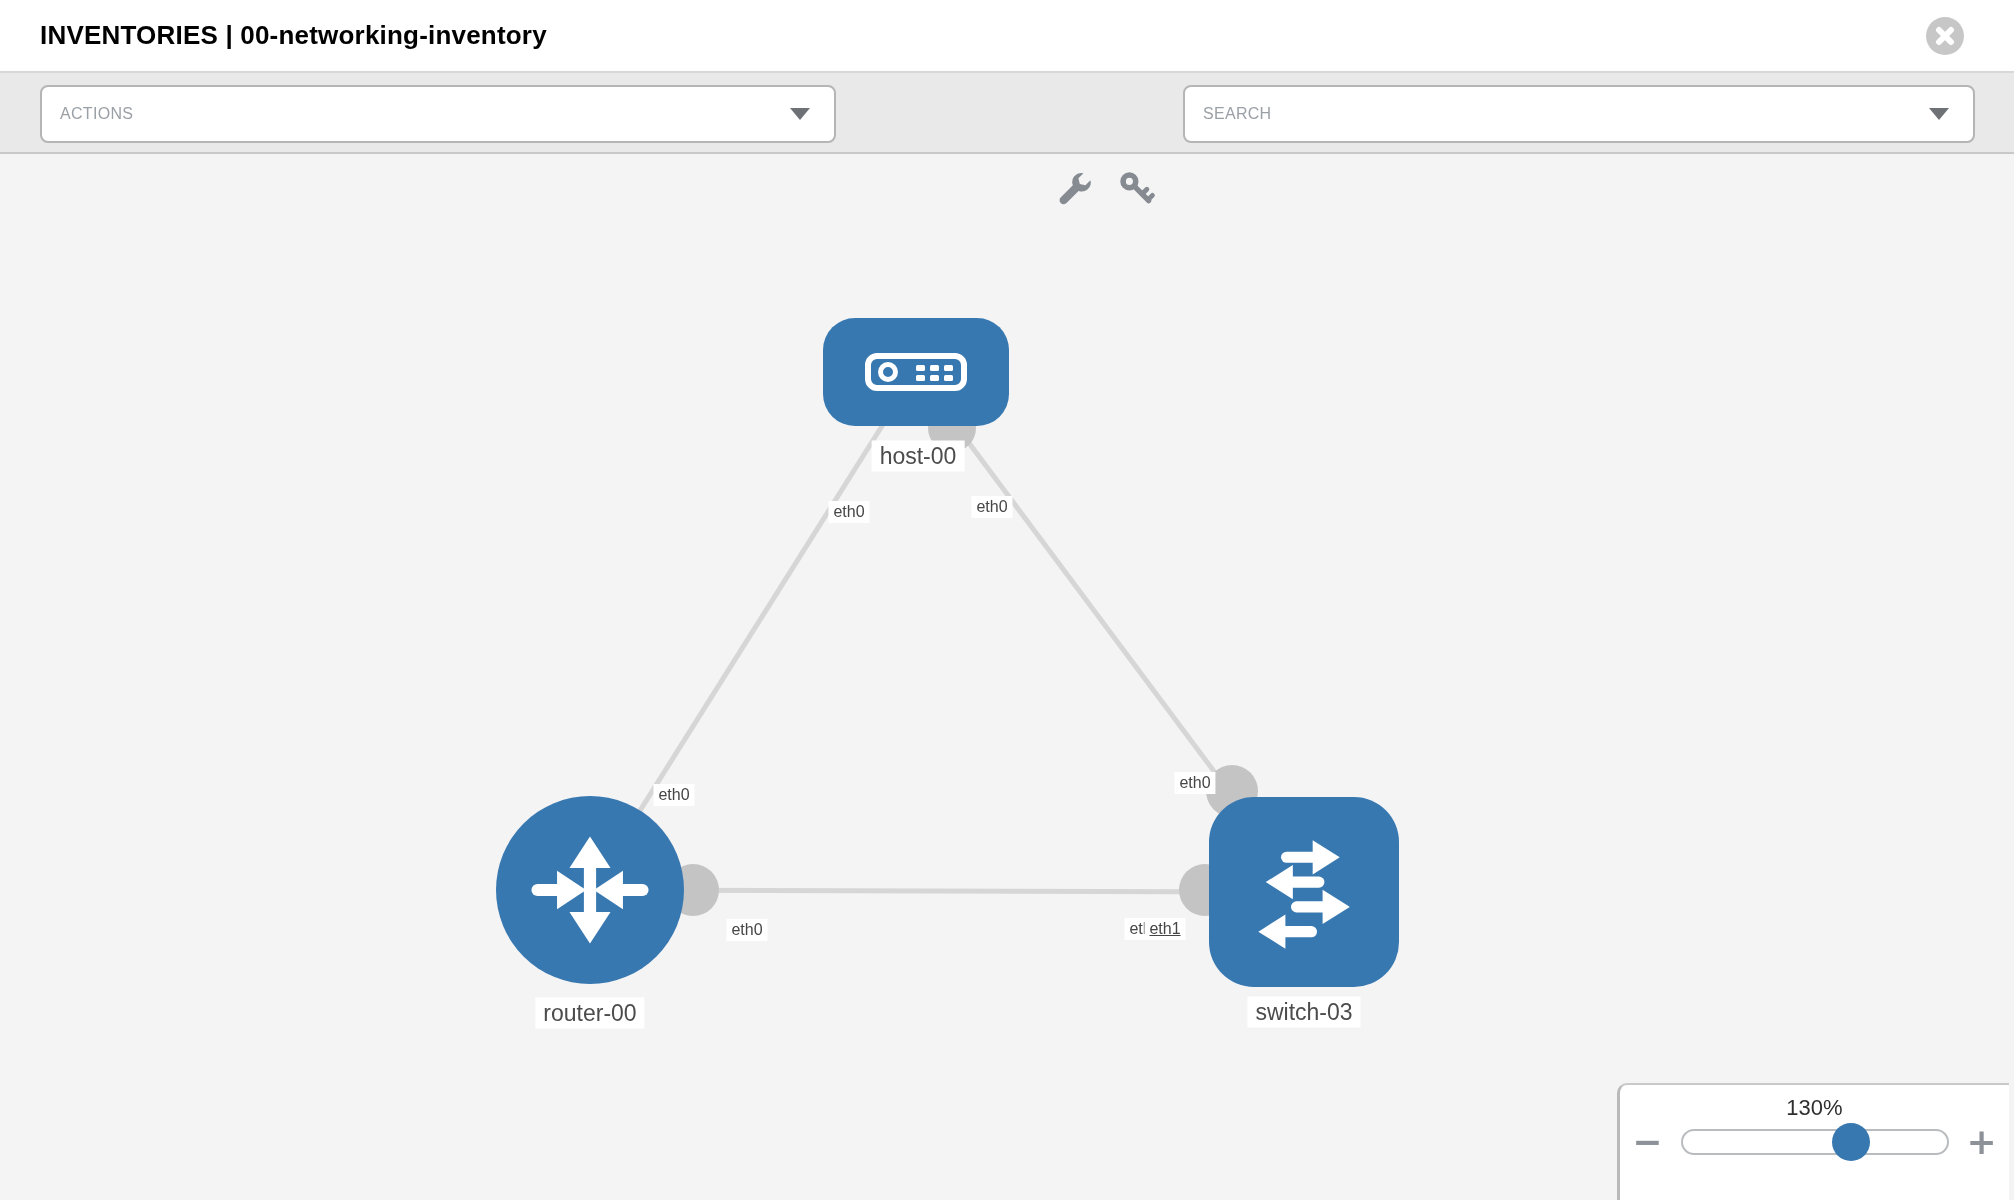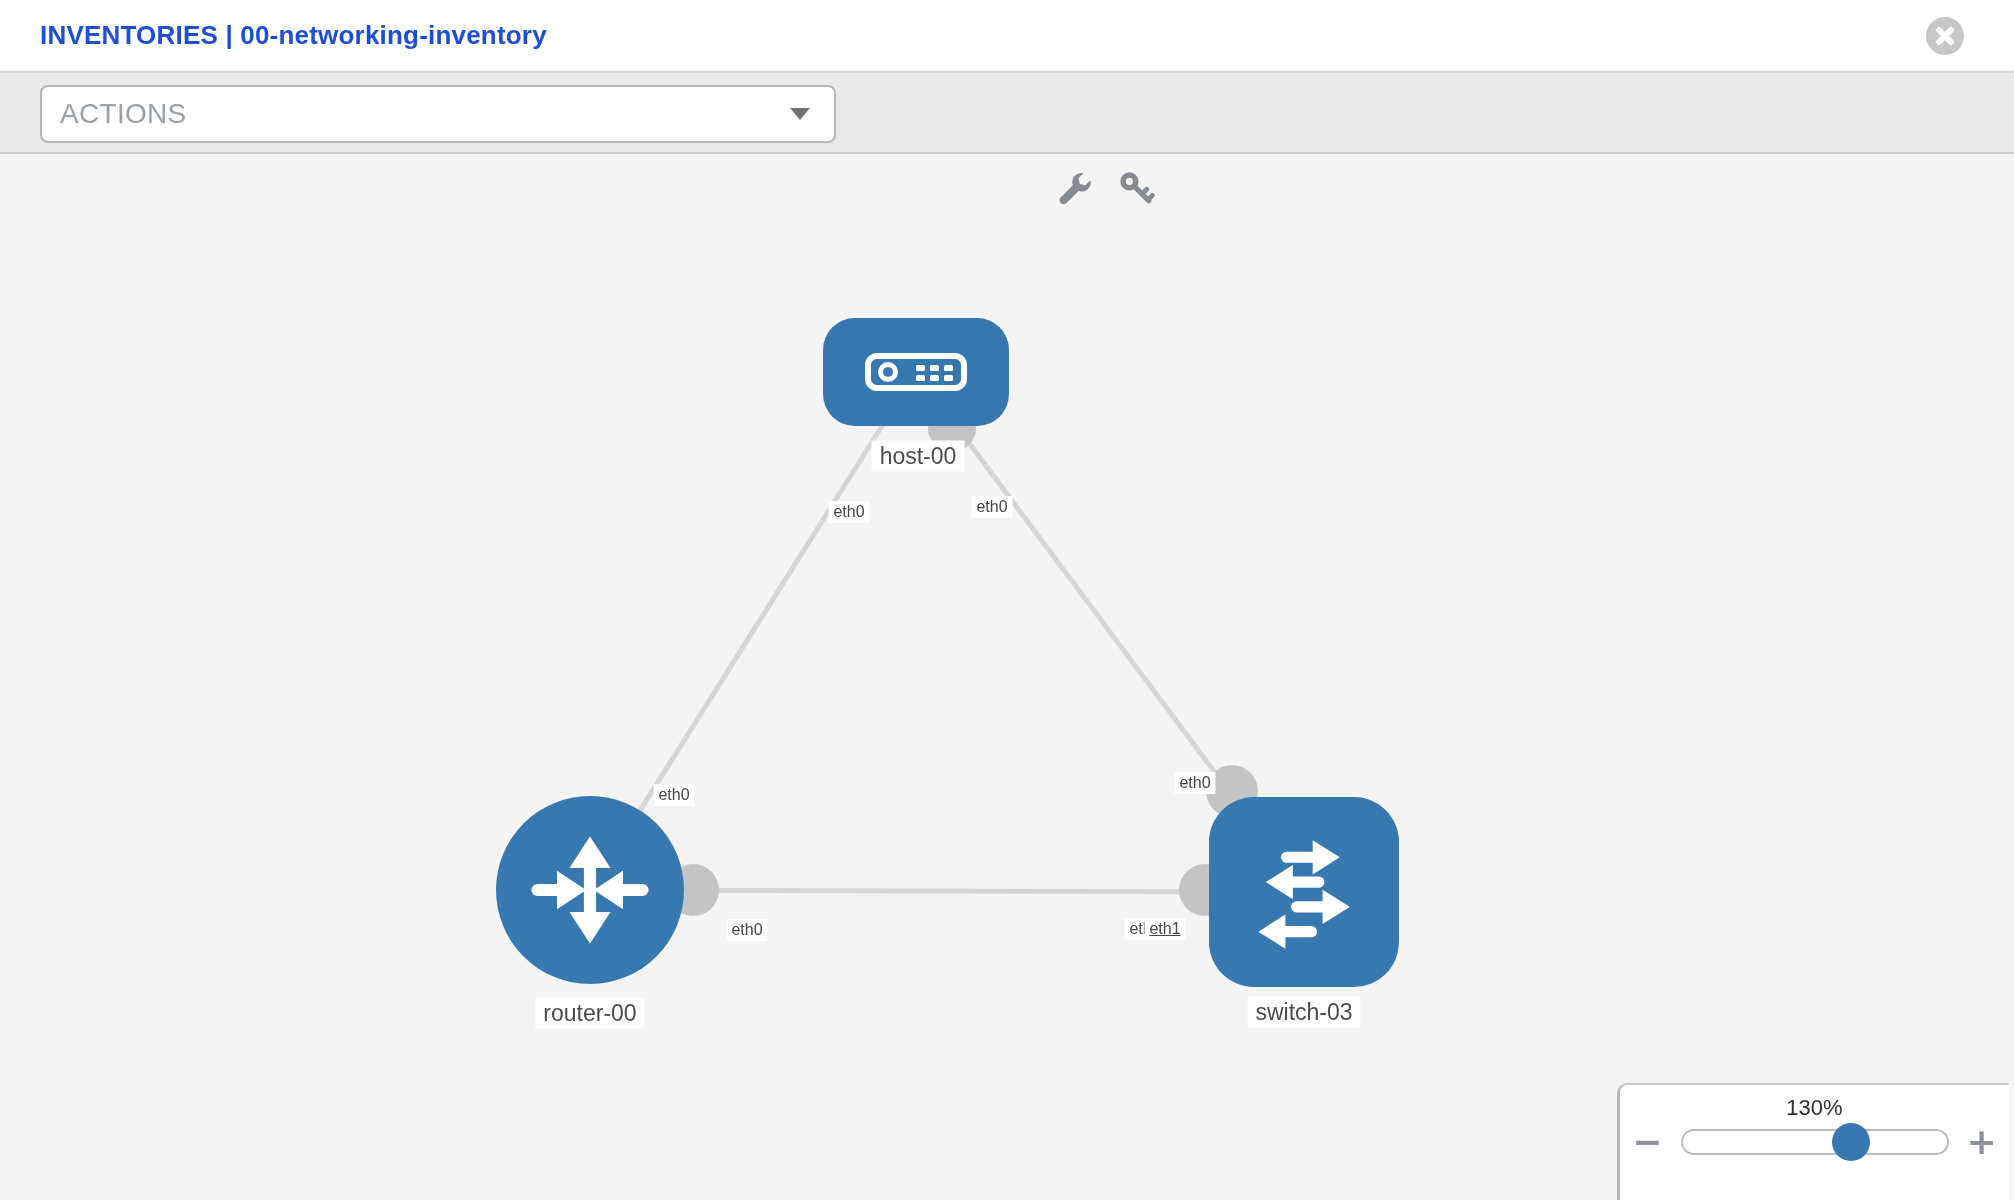--- a/index.html
+++ b/index.html
@@ -8,38 +8,38 @@
     font-family:"Liberation Sans","DejaVu Sans",sans-serif;
     background:#f4f4f5;
   }
   
   .header{
     position:absolute;left:0;top:0;width:2014px;height:71px;
     background:#ffffff;border-bottom:2px solid #d8d8d8;z-index:6;
   }
   .page-title{
     position:absolute;left:40px;top:0;height:59px;line-height:71px;
-    font-size:26px;font-weight:bold;color:#1d4ed8;letter-spacing:.2px;
+    font-size:26px;font-weight:bold;color:#000000;letter-spacing:.2px;
   }
   .close-btn{
     position:absolute;right:50px;top:17px;width:38px;height:38px;border-radius:50%;
     background:#c7c7c7;display:flex;align-items:center;justify-content:center;cursor:pointer;
   }
   
   .toolbar{
     position:absolute;left:0;top:73px;width:2014px;height:79px;
     background:#e9e9ea;border-bottom:2px solid #c9c9c9;z-index:6;
   }
   .combo{
     position:absolute;top:12px;height:58px;background:#fff;
     border:2px solid #b5b5b5;border-radius:8px;box-sizing:border-box;
     display:flex;align-items:center;cursor:pointer;
   }
   .combo .combo-label{
-    margin-left:18px;font-size:28px;color:#9aa0a6;flex:1;letter-spacing:.3px;
+    margin-left:18px;font-size:16px;color:#9aa0a6;flex:1;letter-spacing:.3px;
   }
   .caret{
     width:0;height:0;margin-right:24px;
     border-left:10px solid transparent;border-right:10px solid transparent;
     border-top:12px solid #6e7277;
   }
   .actions-combo{left:40px;width:796px;}
   .search-combo{left:1183px;width:792px;}
   .tool-btn{
     position:absolute;top:92px;width:50px;height:48px;display:flex;
@@ -181,20 +181,24 @@
 
   <button class="tool-btn key">
     <svg width="40" height="40" viewBox="0 0 30 30" fill="none" stroke="#868b92">
       <circle cx="9" cy="9" r="5" stroke-width="4.4"></circle>
       <path d="M12.6 12.6 L24.2 24.2" stroke-width="4.2" stroke-linecap="round"></path>
       <path d="M19 19 L22.8 15.2" stroke-width="3.8" stroke-linecap="round"></path>
       <path d="M23.6 23.6 L27.2 20" stroke-width="3.8" stroke-linecap="round"></path>
     </svg>
   </button>
 
+  <div class="combo search-combo">
+    <span class="combo-label">SEARCH</span>
+    <span class="caret"></span>
+  </div>
 </div>
 
 <div class="zoom-panel">
   <div class="zoom-level">130%</div>
   <div class="zoom-row">
     <button class="zoom-sign">−</button>
     <div class="zoom-track">
       <div class="zoom-thumb" style="left: 64%; background: rgb(56, 120, 177);"></div>
     </div>
     <button class="zoom-sign">+</button>

